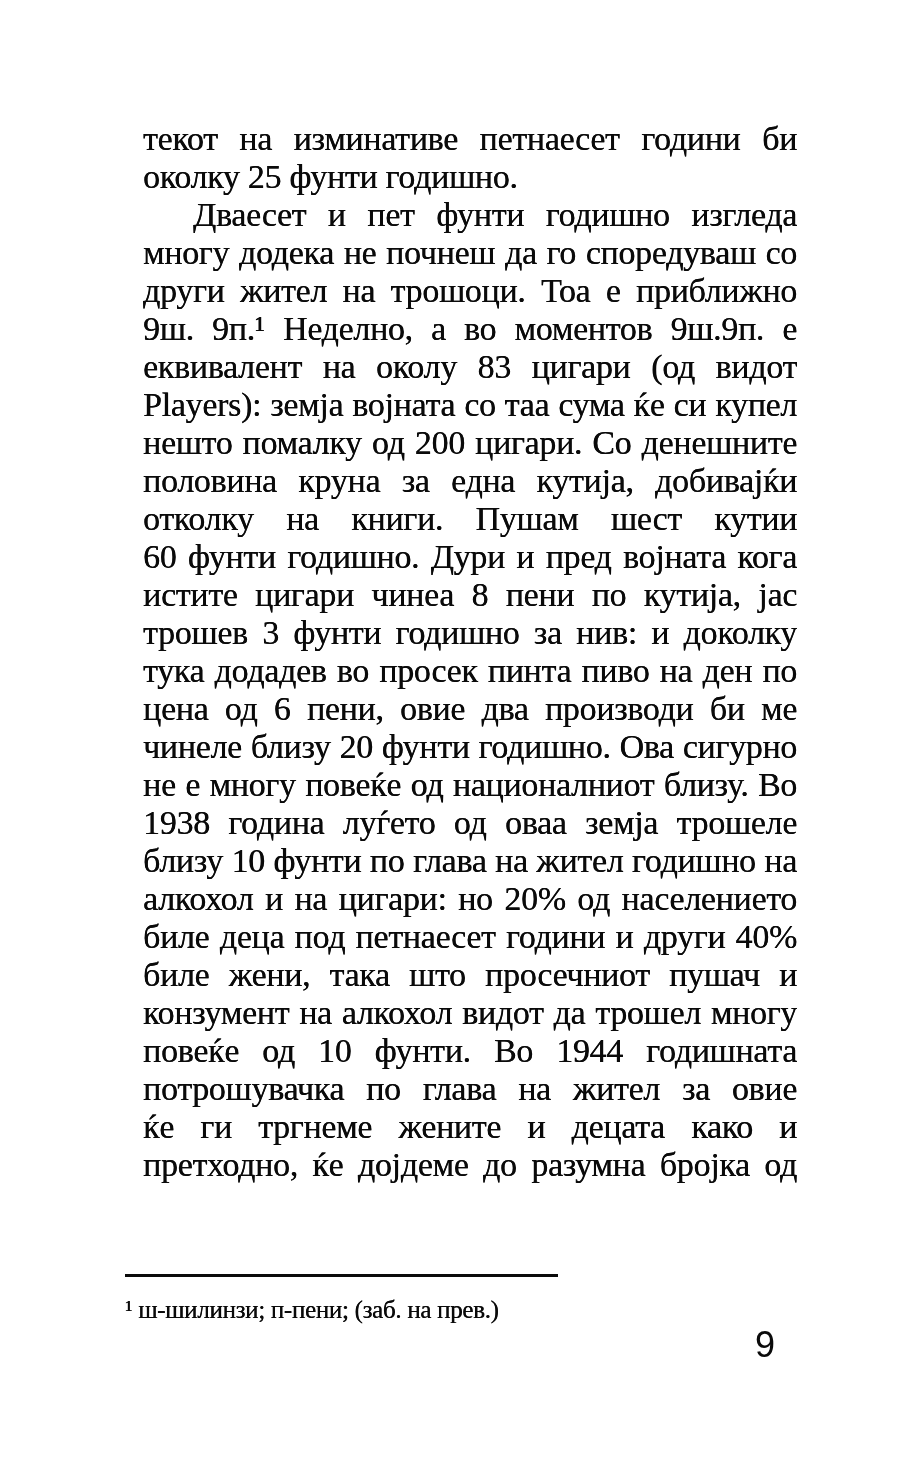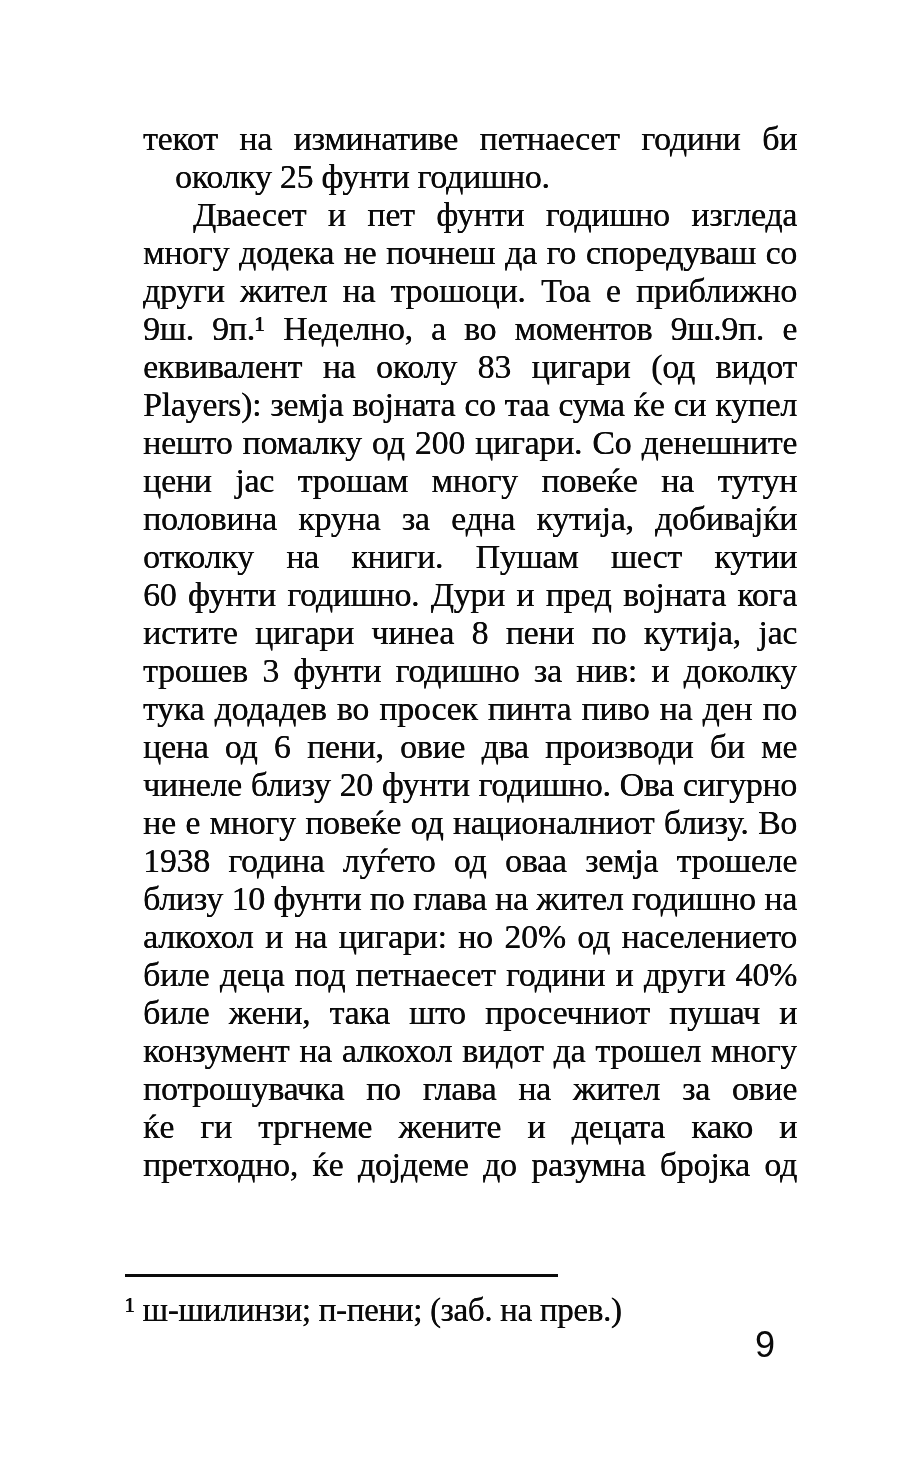--- a/index.html
+++ b/index.html
@@ -32,39 +32,38 @@
     overflow: hidden;
   }
   .line {
     height: 38px;
     overflow: hidden;
     text-align: justify;
     text-align-last: justify;
   }
   .line.noj {
     text-align-last: left;
-    margin-left: 32px;
   }
   .line.indent {
     text-indent: 50px;
   }
   .footnote-rule {
     position: absolute;
     left: 125px;
     top: 1274px;
     width: 433px;
     height: 3px;
     background: #0a0a0a;
   }
   .footnote {
     position: absolute;
     left: 125px;
     top: 1290px;
     width: 654px;
-    font-size: 33px;
+    font-size: 25px;
     line-height: 40px;
     letter-spacing: -0.3px;
     text-shadow: 0.3px 0 0 currentColor;
   }
   .pagenum {
     position: absolute;
     left: 125px;
     top: 1326px;
     width: 650px;
     text-align: right;
@@ -80,36 +79,36 @@
   <div class="textblock">
       <div class="line">текот на изминативе петнаесет години би биле</div>
       <div class="line noj">околку 25 фунти годишно.</div>
       <div class="line indent">Дваесет и пет фунти годишно изгледа доста</div>
       <div class="line">многу додека не почнеш да го споредуваш со</div>
       <div class="line">други жител на трошоци. Тоа е приближно</div>
       <div class="line">9ш. 9п.¹ Неделно, а во моментов 9ш.9п. е</div>
       <div class="line">еквивалент на околу 83 цигари (од видот</div>
       <div class="line">Players): земја војната со таа сума ќе си купел</div>
       <div class="line">нешто помалку од 200 цигари. Со денешните</div>
-      <div class="line">цени јас трошам многу повеќе на тутун</div>
       <div class="line">половина круна за една кутија, добивајќи така</div>
       <div class="line">отколку на книги. Пушам шест кутии неделно,</div>
       <div class="line">60 фунти годишно. Дури и пред војната кога</div>
       <div class="line">истите цигари чинеа 8 пени по кутија, јас</div>
       <div class="line">трошев 3 фунти годишно за нив: и доколку</div>
       <div class="line">тука додадев во просек пинта пиво на ден по</div>
       <div class="line">цена од 6 пени, овие два производи би ме</div>
       <div class="line">чинеле близу 20 фунти годишно. Ова сигурно</div>
       <div class="line">не е многу повеќе од националниот близу. Во</div>
       <div class="line">1938 година луѓето од оваа земја трошеле</div>
       <div class="line">близу 10 фунти по глава на жител годишно на</div>
       <div class="line">алкохол и на цигари: но 20% од населението</div>
       <div class="line">биле деца под петнаесет години и други 40%</div>
       <div class="line">биле жени, така што просечниот пушач и</div>
       <div class="line">конзумент на алкохол видот да трошел многу</div>
+      <div class="line">повеќе од 10 фунти. Во 1944 годишната</div>
       <div class="line">потрошувачка по глава на жител за овие</div>
       <div class="line">ќе ги тргнеме жените и децата како и</div>
       <div class="line">претходно, ќе дојдеме до разумна бројка од 40</div>
     </div>
   <div class="footnote-rule" style="background: rgb(10, 10, 10);"></div>
   <div class="footnote">¹ ш-шилинзи; п-пени; (заб. на прев.)</div>
   <div class="pagenum">9</div>
 </div>
 
 </body></html>

